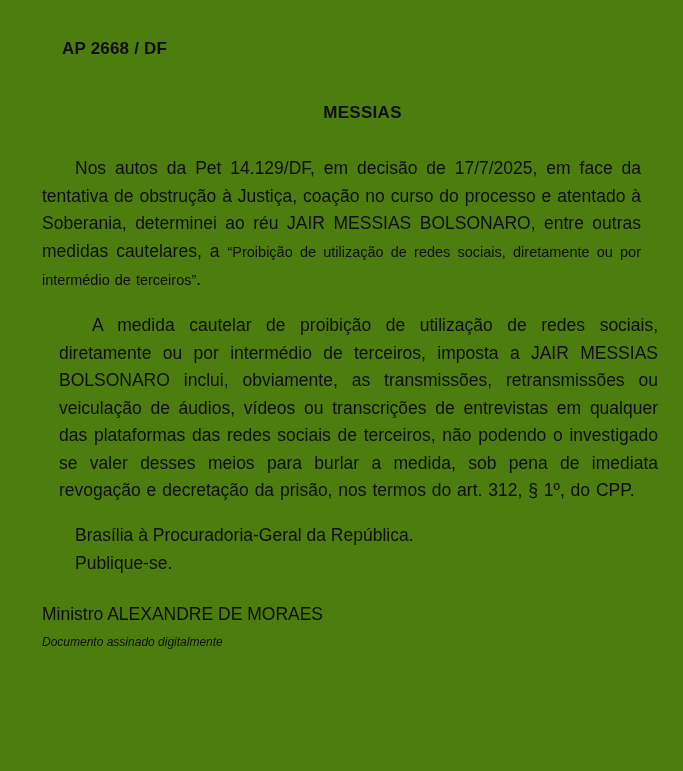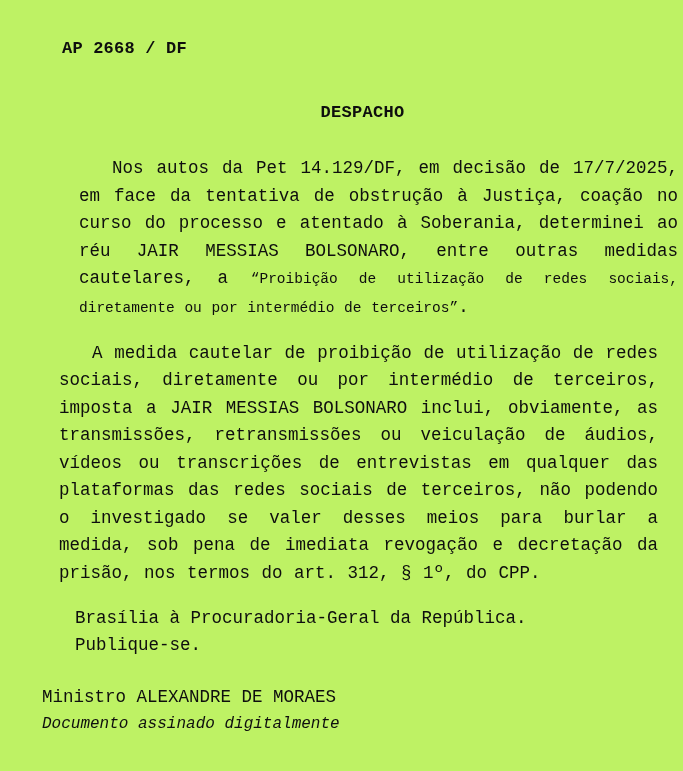--- a/index.html
+++ b/index.html
@@ -4,23 +4,23 @@
 <style>
   html, body {
     margin: 0;
     padding: 0;
     background: #ffffff;
   }
   .page {
     position: relative;
     width: 683px;
     height: 771px;
-    background: #bef264;
+    background: #4d7c0f;
     color: #0e0e0e;
-    font-family: Liberation Mono, monospace;
+    font-family: Liberation Sans, sans-serif;
     overflow: hidden;
     box-sizing: border-box;
     padding: 38px 0 0 42px;
   }
   .content {
     width: 641px; 
   }
   .case-number {
     font-weight: bold;
     font-size: 17px;
@@ -37,52 +37,52 @@
     letter-spacing: 0.3px;
   }
   .para {
     width: 599px; 
     text-align: justify;
     text-indent: 33px;
     font-size: 17.5px;
     line-height: 27.5px;
     word-spacing: 1px;
   }
-  .para-1 { margin-top: 31px; margin-left: 37px; }
+  .para-1 { margin-top: 31px; }
   .para-2 { margin-top: 16px; margin-left: 17px; }
   .inline-quote {
     font-size: 14.5px;
   }
   .closing-line {
     width: 599px;
     font-size: 17.5px;
     line-height: 27.5px;
     text-indent: 33px;
   }
   .signature {
     margin-top: 24px;
     text-align: left;
     font-size: 17.5px;
     line-height: 27.5px;
   }
   .signature-note {
     font-style: italic;
-    font-size: 16px;
+    font-size: 12px;
     line-height: 26px;
   }
 </style>
 </head>
 <body>
 
 <div class="page">
   <div class="content">
 
     <div class="case-number">AP 2668 / DF</div>
 
-    <div class="doc-title">DESPACHO</div>
+    <div class="doc-title">MESSIAS</div>
 
     <p class="para para-1"><span>Nos autos da Pet 14.129/DF, em decisão de 17/7/2025, em face da tentativa de obstrução à Justiça, coação no curso do processo e atentado à Soberania, determinei ao réu JAIR MESSIAS BOLSONARO, entre outras medidas cautelares, a </span><span class="inline-quote">“Proibição de utilização de redes sociais, diretamente ou por intermédio de terceiros”</span><span>.</span></p>
 
     <p class="para para-2">A medida cautelar de proibição de utilização de redes sociais, diretamente ou por intermédio de terceiros, imposta a JAIR MESSIAS BOLSONARO inclui, obviamente, as transmissões, retransmissões ou veiculação de áudios, vídeos ou transcrições de entrevistas em qualquer das plataformas das redes sociais de terceiros, não podendo o investigado se valer desses meios para burlar a medida, sob pena de imediata revogação e decretação da prisão, nos termos do art. 312, § 1º, do CPP.</p>
 
     <div class="closing">
       <div class="closing-line">Brasília à Procuradoria-Geral da República.</div>
       <div class="closing-line">Publique-se.</div>
     </div>
 

